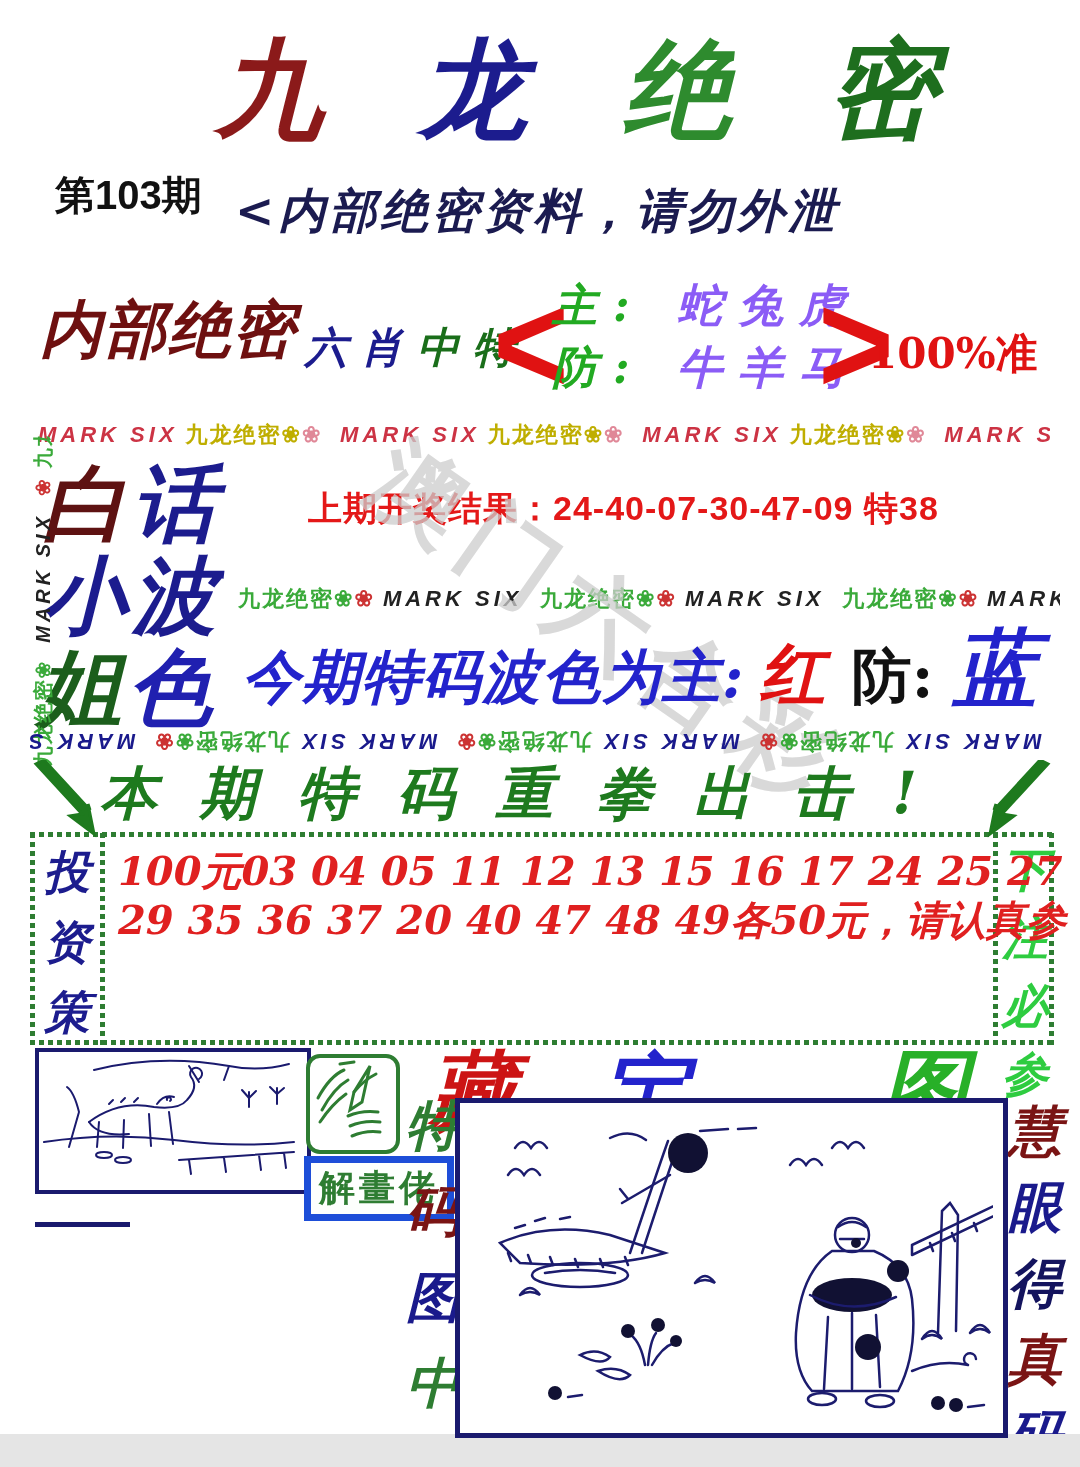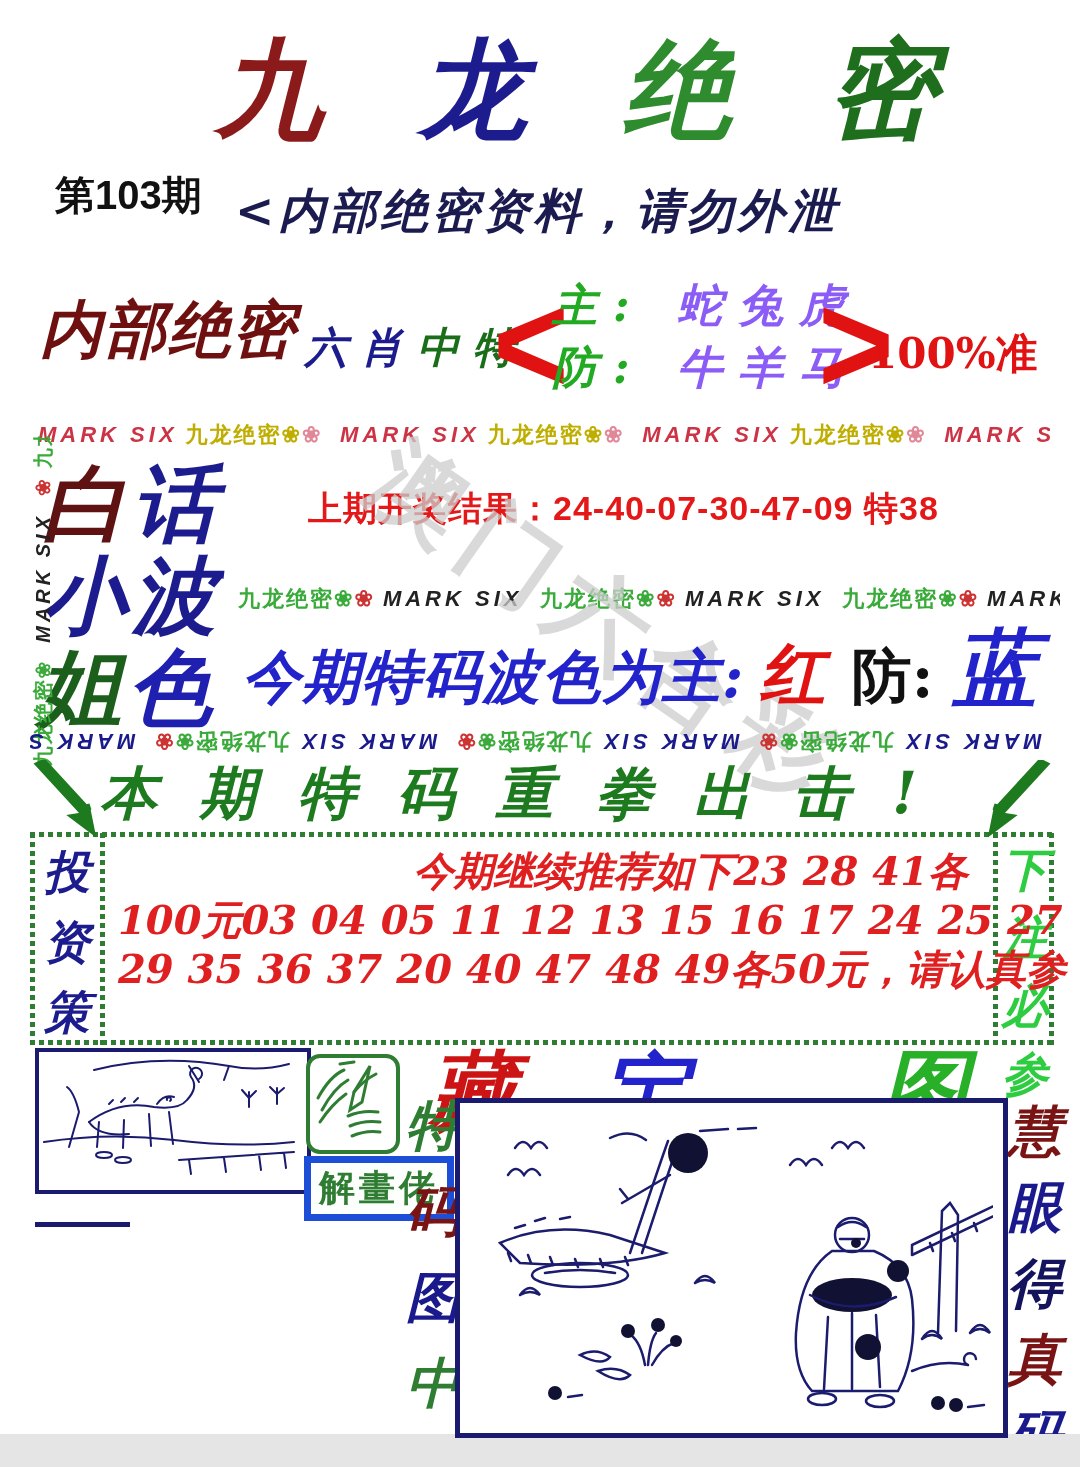--- a/index.html
+++ b/index.html
@@ -195,21 +195,20 @@
   <span>略</span>
 </div>
 <div class="abs vlabel mustjoin">
   <span>下</span>
   <span>注</span>
   <span>必</span>
   <span>参</span>
 </div>
 
 <div class="abs strategy-text">
-  <span class="l1">今期继续推荐如下23 28 41各</span>
   <span class="l2">100元03 04 05 11 12 13 15 16 17 24 25 27</span><br>
   <span class="l3">29 35 36 37 20 40 47 48 49各50元，请认真参</span><br>
 </div>
 
 <div class="abs ox-box">
   <svg width="260" height="130" viewBox="0 0 260 130">
     <g stroke="#1a1a6e" fill="none" stroke-width="2" stroke-linecap="round">
       <path d="M55,18 Q120,2 190,14 Q220,20 250,12"></path>
       <path d="M150,14 L160,30 M190,14 L185,28"></path>
       <path d="M5,90 Q70,80 135,88 T255,90"></path>

